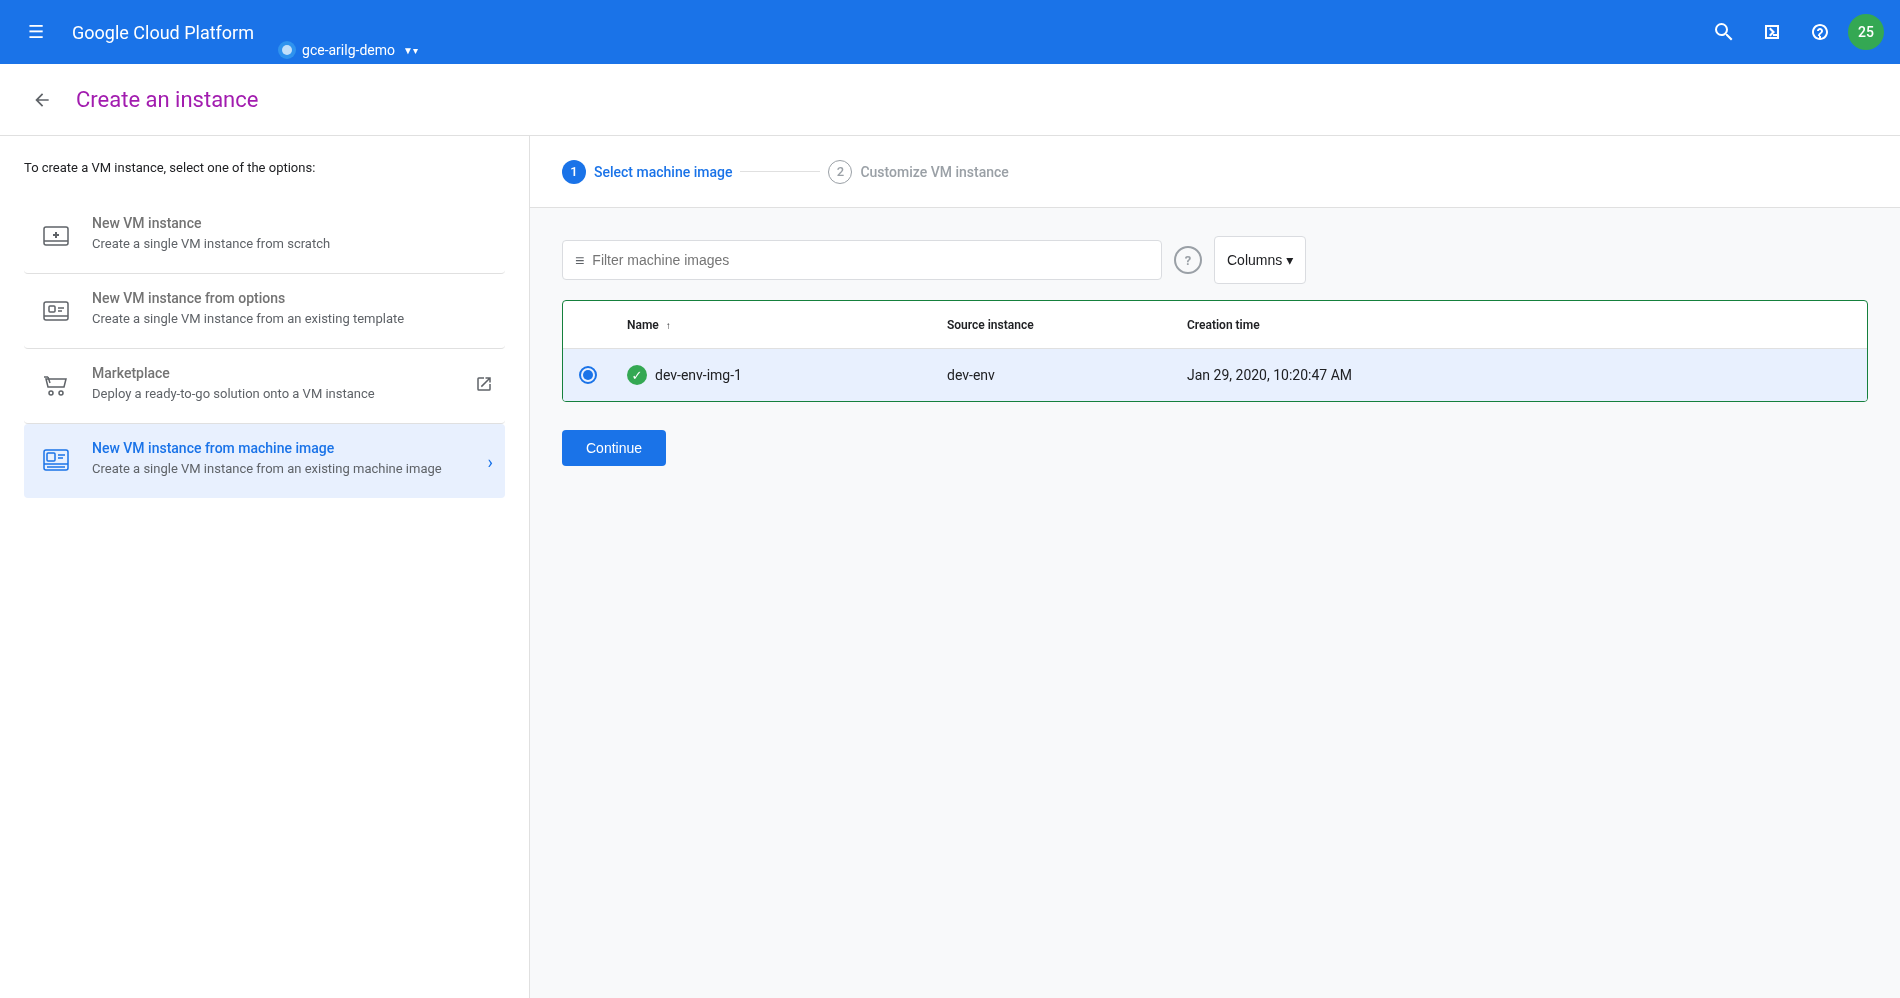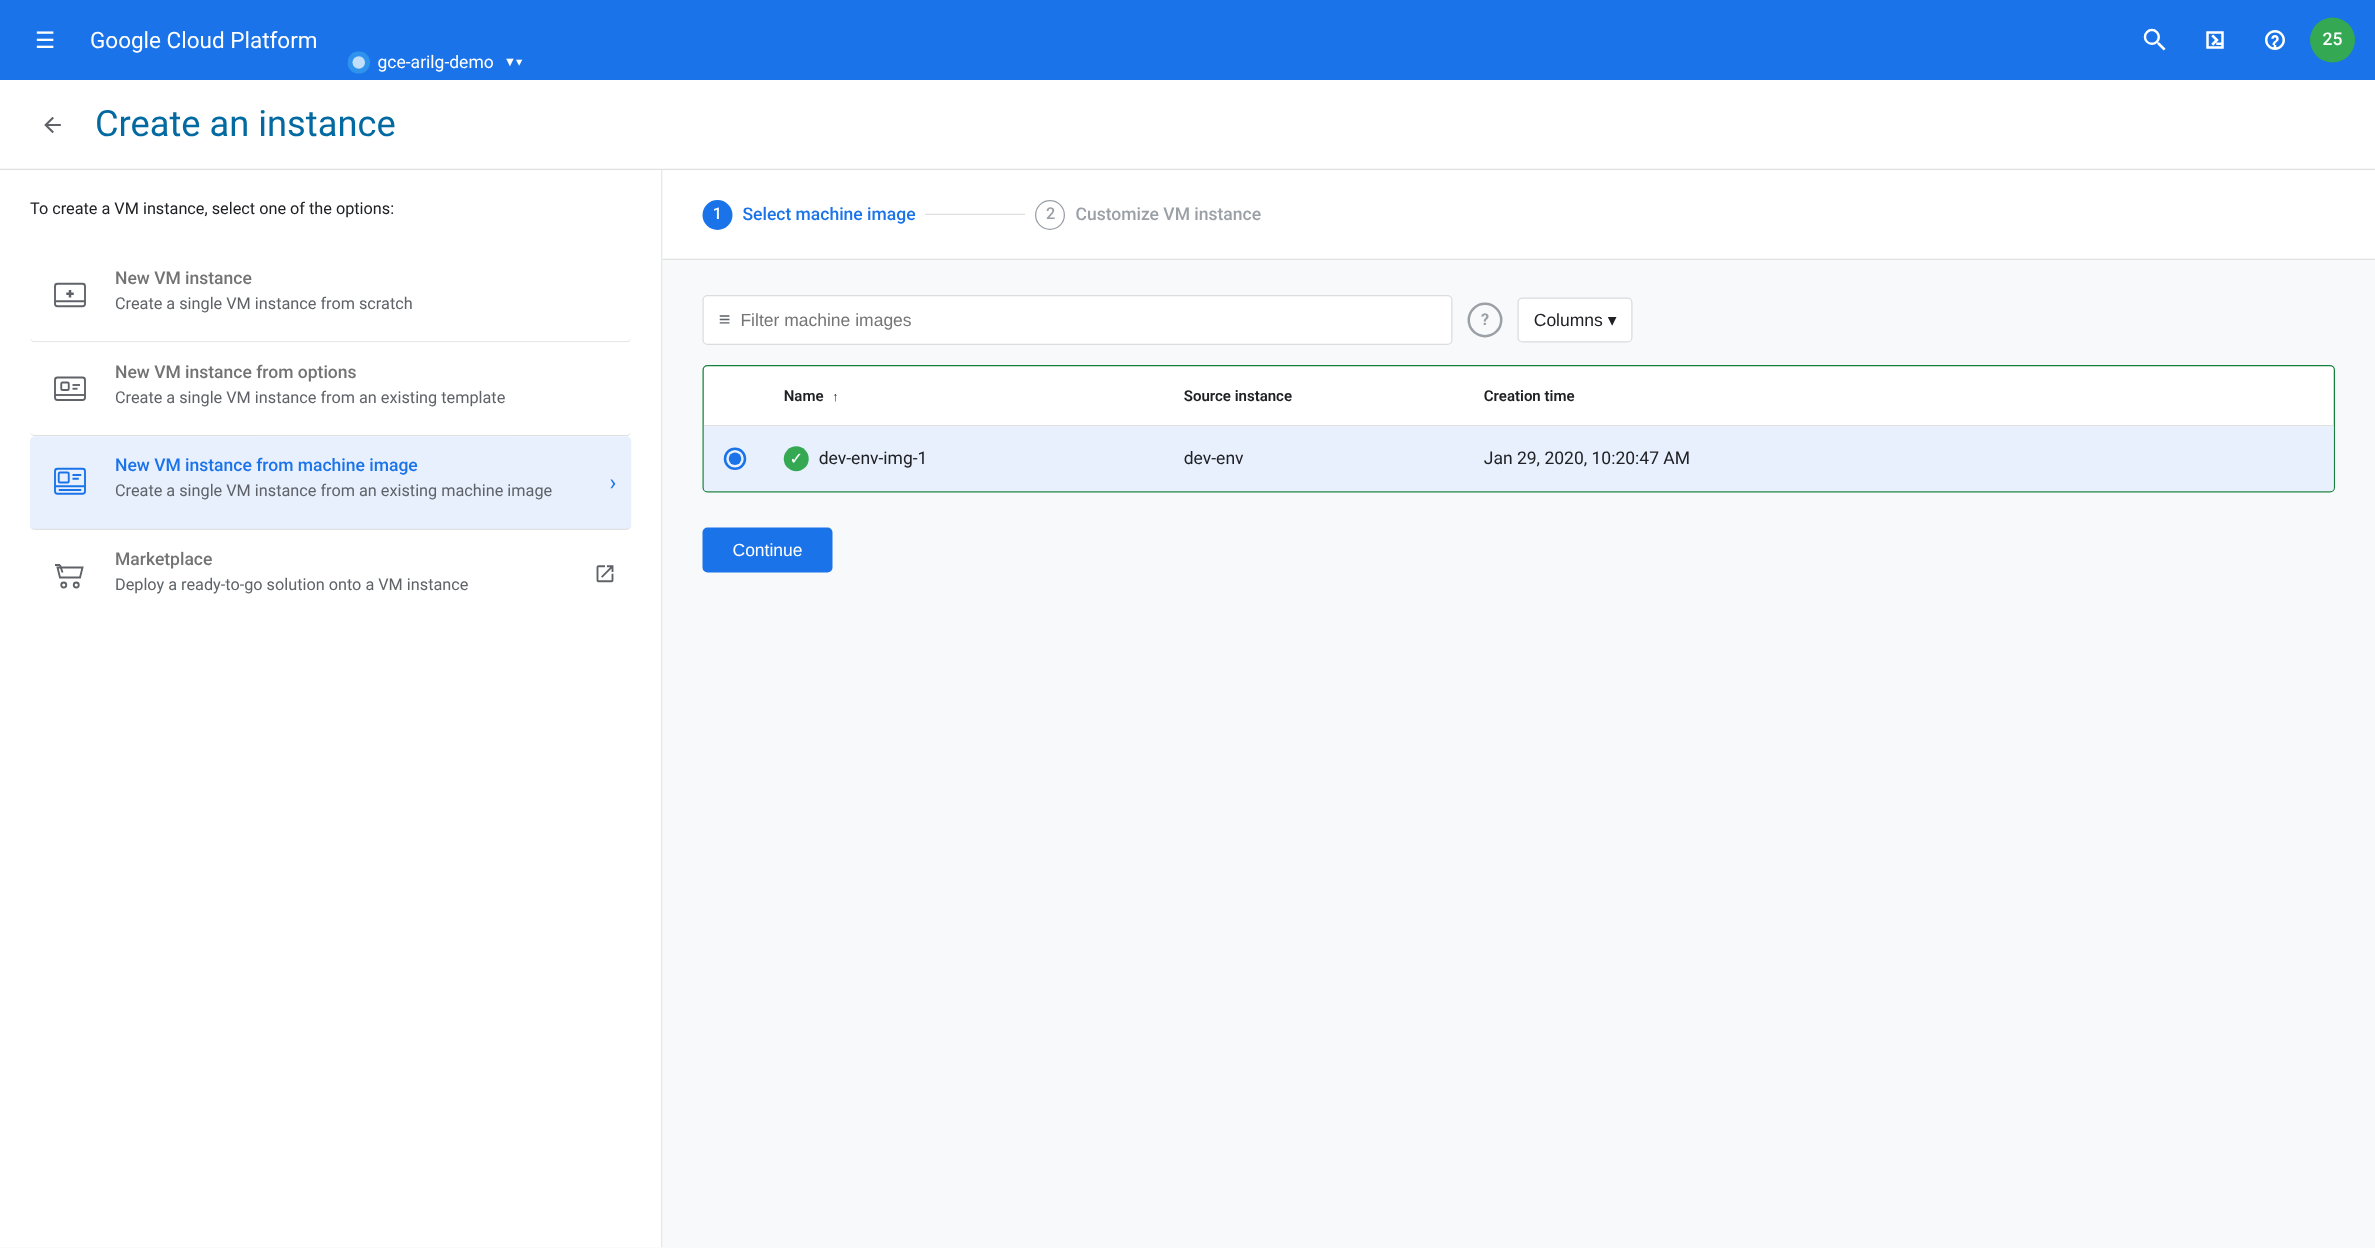--- a/index.html
+++ b/index.html
@@ -59,21 +59,21 @@
       width: 36px; height: 36px;
       border-radius: 50%;
       display: flex; align-items: center; justify-content: center;
       cursor: pointer;
       margin-right: 16px;
       background: transparent;
       border: none;
       color: #5f6368;
       font-size: 20px;
     }
-    .page-title { font-size: 29px; font-weight: 400; color: #0369a1; }
+    .page-title { font-size: 22px; font-weight: 400; color: #a21caf; }
 
     
     .main-layout {
       display: flex;
       height: calc(998px - 64px - 72px);
     }
 
     
     .sidebar {
       width: 530px;
@@ -199,21 +199,21 @@
       font-weight: bold;
       cursor: pointer;
     }
     .columns-btn {
       display: flex;
       align-items: center;
       gap: 4px;
       border: 1px solid #dadce0;
       border-radius: 4px;
       padding: 0 12px;
-      height: 36px;
+      height: 48px;
       background: #fff;
       cursor: pointer;
       font-size: 14px;
       color: #202124;
     }
 
     
     .table-wrap {
       background: #fff;
       border: 1px solid #15803d;
@@ -366,57 +366,57 @@
           <line x1="18" y1="12" x2="24" y2="12" stroke="#5f6368" stroke-width="1.5"></line>
           <line x1="18" y1="15" x2="22" y2="15" stroke="#5f6368" stroke-width="1.5"></line>
         </svg>
       </div>
       <div class="sidebar-item-content">
         <div class="sidebar-item-title">New VM instance from options</div>
         <div class="sidebar-item-desc">Create a single VM instance from an existing template</div>
       </div>
     </div>
 
+    <div class="sidebar-item">
+      <div class="sidebar-item-icon">
+        <svg width="32" height="32" viewBox="0 0 32 32" fill="none">
+          <path d="M6 8h20l-2 8H8L6 8z" stroke="#5f6368" stroke-width="1.5" fill="none"></path>
+          <circle cx="11" cy="22" r="2" stroke="#5f6368" stroke-width="1.5" fill="none"></circle>
+          <circle cx="21" cy="22" r="2" stroke="#5f6368" stroke-width="1.5" fill="none"></circle>
+          <line x1="4" y1="6" x2="8" y2="6" stroke="#5f6368" stroke-width="1.5"></line>
+          <line x1="8" y1="6" x2="10" y2="12" stroke="#5f6368" stroke-width="1.5"></line>
+        </svg>
+      </div>
+      <div class="sidebar-item-content">
+        <div class="sidebar-item-title">Marketplace</div>
+        <div class="sidebar-item-desc">Deploy a ready-to-go solution onto a VM instance</div>
+      </div>
+      <div style="align-self:center;color:#5f6368;font-size:18px;">
+        <svg width="18" height="18" viewBox="0 0 24 24" fill="#5f6368">
+            <path d="M19 19H5V5h7V3H5a2 2 0 0 0-2 2v14a2 2 0 0 0 2 2h14a2 2 0 0 0 2-2v-7h-2v7zM14 3v2h3.59l-9.83 9.83 1.41 1.41L19 6.41V10h2V3h-7z"></path>
+          </svg>
+      </div>
+    </div>
+
     <div class="sidebar-item active">
       <div class="sidebar-item-icon">
         <svg width="32" height="32" viewBox="0 0 32 32" fill="none">
           <rect x="4" y="4" width="24" height="20" rx="2" stroke="#1a73e8" stroke-width="1.5" fill="none"></rect>
           <line x1="4" y1="18" x2="28" y2="18" stroke="#1a73e8" stroke-width="1.5"></line>
           <rect x="7" y="7" width="8" height="8" rx="1" stroke="#1a73e8" stroke-width="1.5" fill="none"></rect>
           <line x1="18" y1="9" x2="25" y2="9" stroke="#1a73e8" stroke-width="1.5"></line>
           <line x1="18" y1="12" x2="23" y2="12" stroke="#1a73e8" stroke-width="1.5"></line>
           <line x1="7" y1="21" x2="25" y2="21" stroke="#1a73e8" stroke-width="1.5"></line>
         </svg>
       </div>
       <div class="sidebar-item-content">
         <div class="sidebar-item-title">New VM instance from machine image</div>
         <div class="sidebar-item-desc">Create a single VM instance from an existing machine image</div>
       </div>
       <div class="sidebar-item-arrow">›</div>
-    </div>
-
-    <div class="sidebar-item">
-      <div class="sidebar-item-icon">
-        <svg width="32" height="32" viewBox="0 0 32 32" fill="none">
-          <path d="M6 8h20l-2 8H8L6 8z" stroke="#5f6368" stroke-width="1.5" fill="none"></path>
-          <circle cx="11" cy="22" r="2" stroke="#5f6368" stroke-width="1.5" fill="none"></circle>
-          <circle cx="21" cy="22" r="2" stroke="#5f6368" stroke-width="1.5" fill="none"></circle>
-          <line x1="4" y1="6" x2="8" y2="6" stroke="#5f6368" stroke-width="1.5"></line>
-          <line x1="8" y1="6" x2="10" y2="12" stroke="#5f6368" stroke-width="1.5"></line>
-        </svg>
-      </div>
-      <div class="sidebar-item-content">
-        <div class="sidebar-item-title">Marketplace</div>
-        <div class="sidebar-item-desc">Deploy a ready-to-go solution onto a VM instance</div>
-      </div>
-      <div style="align-self:center;color:#5f6368;font-size:18px;">
-        <svg width="18" height="18" viewBox="0 0 24 24" fill="#5f6368">
-            <path d="M19 19H5V5h7V3H5a2 2 0 0 0-2 2v14a2 2 0 0 0 2 2h14a2 2 0 0 0 2-2v-7h-2v7zM14 3v2h3.59l-9.83 9.83 1.41 1.41L19 6.41V10h2V3h-7z"></path>
-          </svg>
-      </div>
     </div>
   </aside>
 
   <main class="right-panel">
 
     <div class="stepper">
       <div class="step active">
         <div class="step-num">1</div>
         <div class="step-label">Select machine image</div>
       </div>

